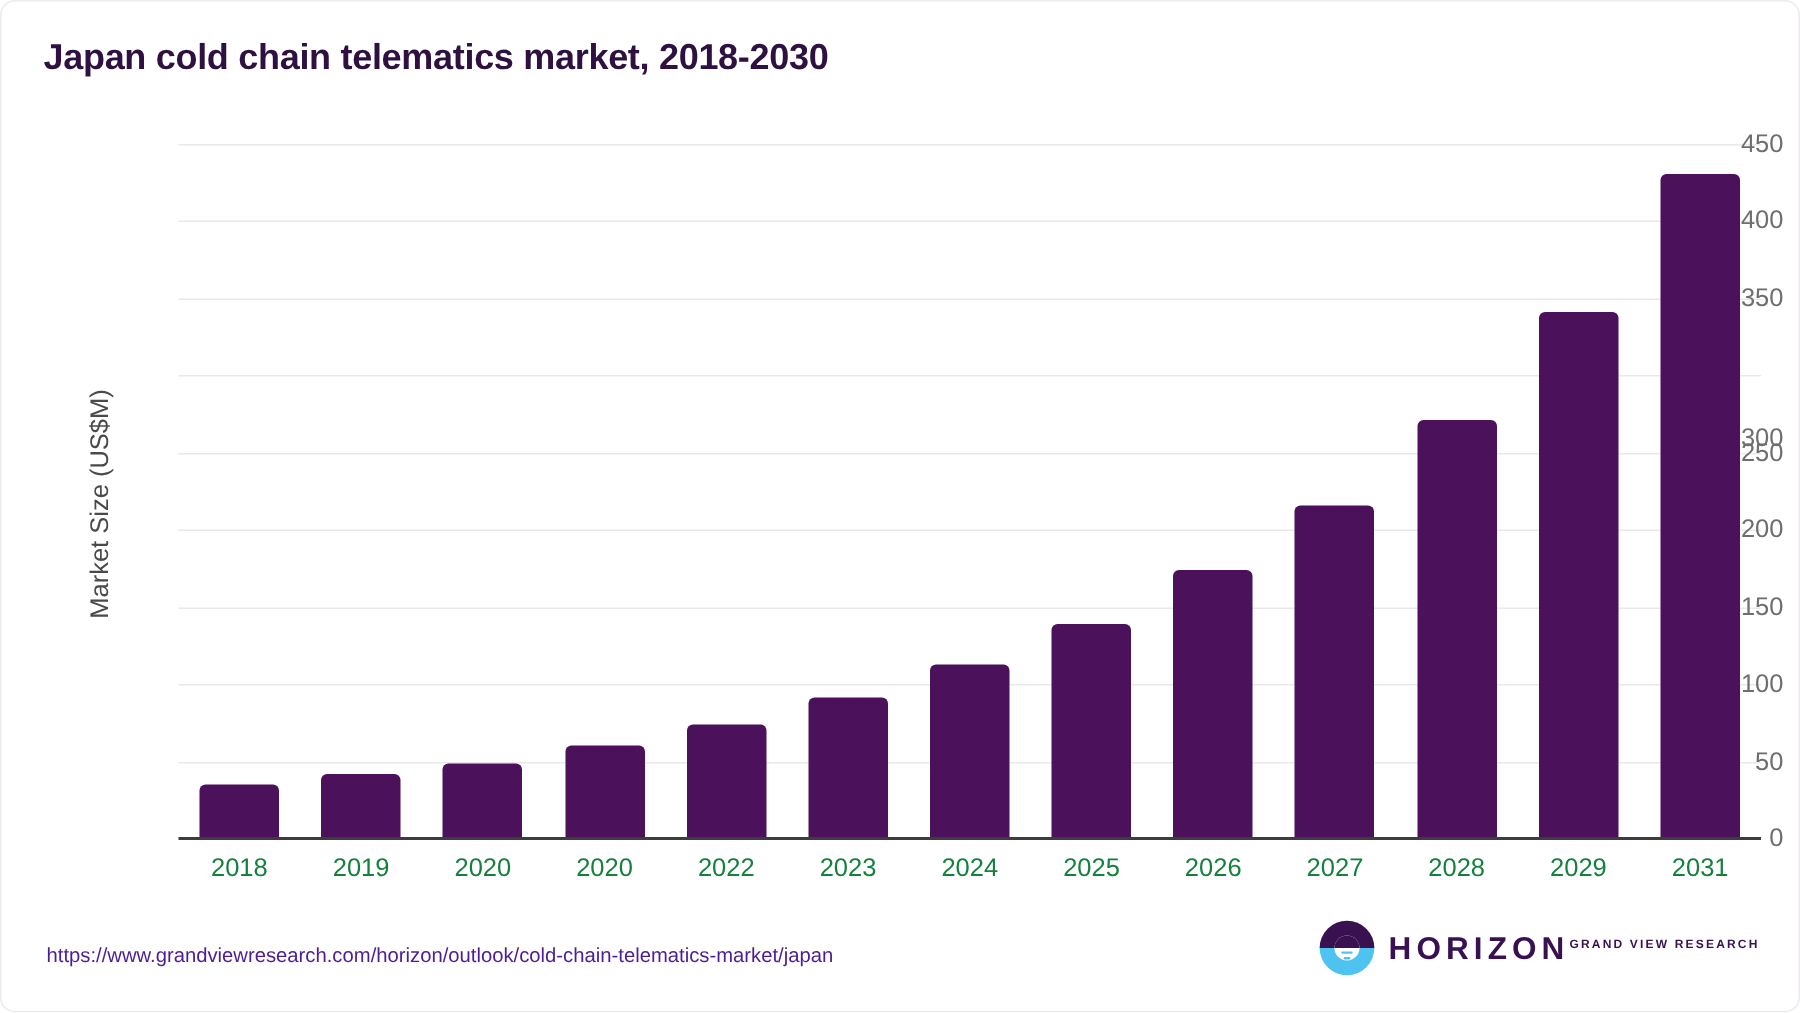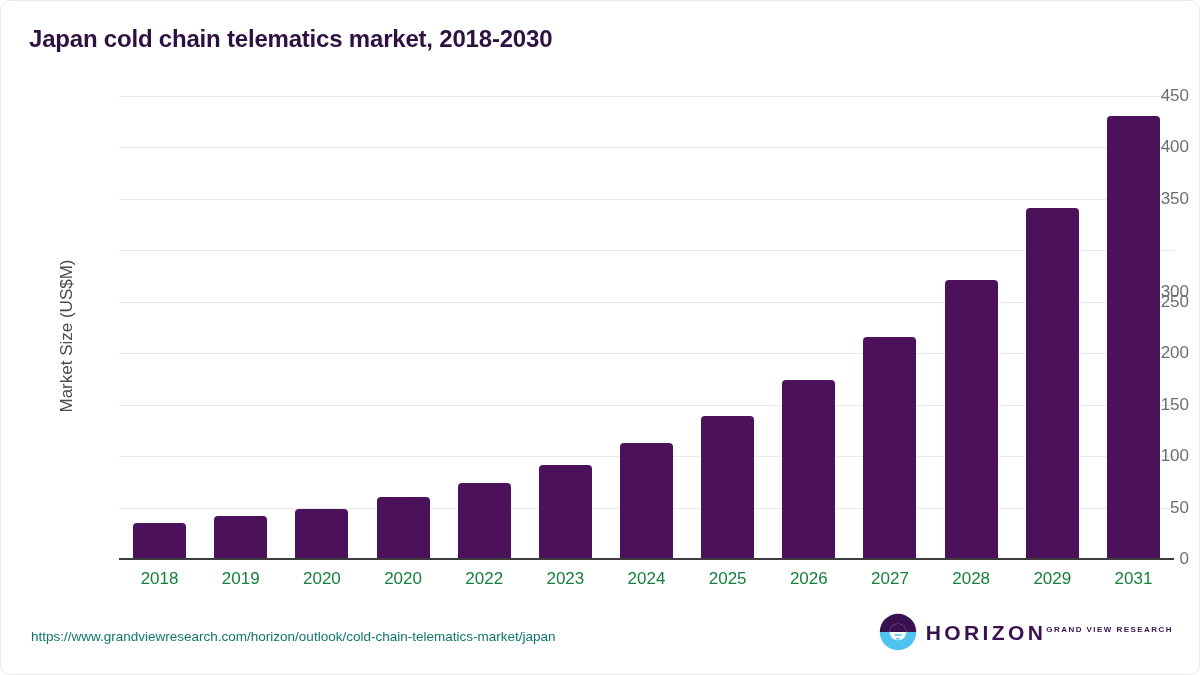--- a/index.html
+++ b/index.html
@@ -128,21 +128,21 @@
     font-size: 17px;
     color: #15803d;
   }
 
   
   .source-url {
     position: absolute;
     left: 30px;
     top: 628px;
     font-size: 13.5px;
-    color: #0f766e;
+    color: #4c1d95;
     white-space: nowrap;
   }
   .logo {
     position: absolute;
     right: 26px;
     top: 612px;
     display: flex;
     align-items: center;
     gap: 9px;
   }

